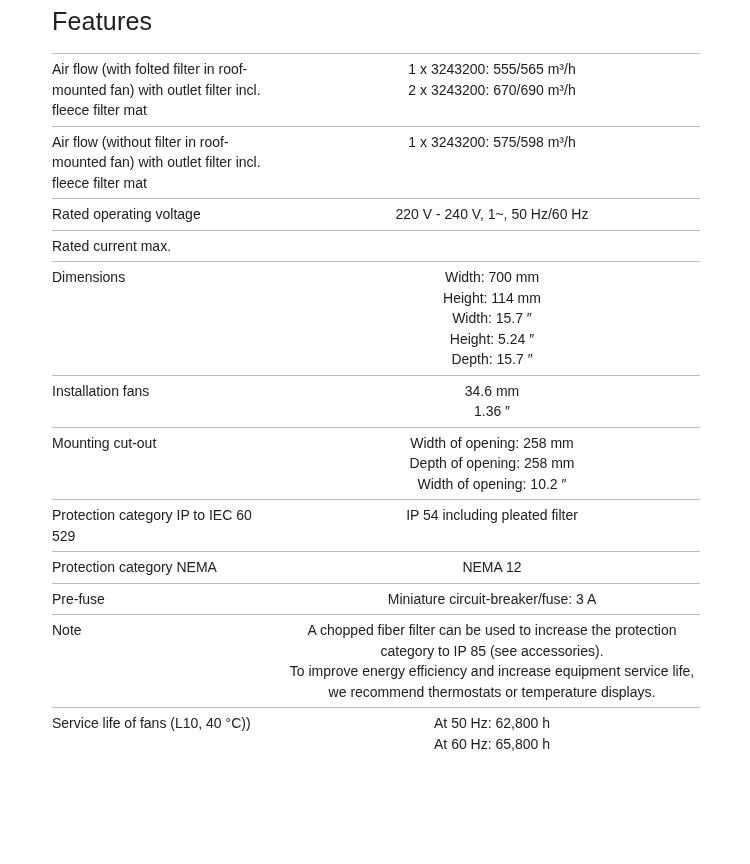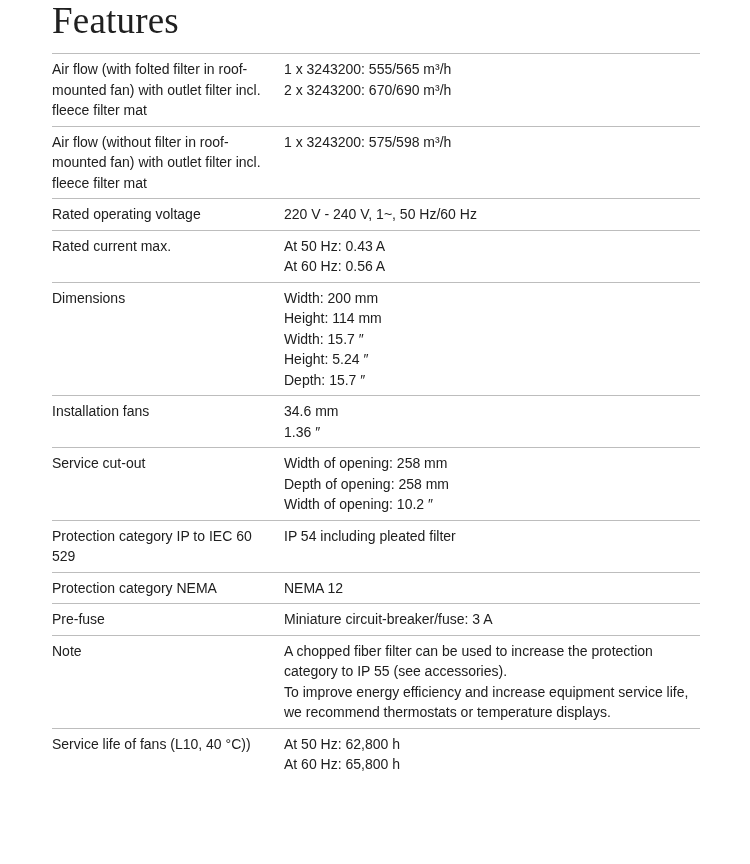--- a/index.html
+++ b/index.html
@@ -18,28 +18,27 @@
     overflow: hidden;
     background: var(--bg-color);
     color: var(--text-color);
     font-family: "Liberation Sans", "DejaVu Sans", sans-serif;
   }
   .page {
     padding: 5px 50px 0 52px;
     width: 750px;
   }
   .page-title {
-    font-size: 37px;
+    font-size: 25px;
     font-weight: 400;
     line-height: 32px;
     margin: 0;
     padding: 0;
     color: var(--text-color);
     letter-spacing: 0.2px;
-    font-family: Liberation Serif, serif;
   }
   .features-table {
     margin-top: 16px;
     width: 648px;
   }
   .feature-row {
     display: flex;
     align-items: flex-start;
     border-top: 1px solid var(--divider-color);
     padding: 5px 0;
@@ -47,20 +46,21 @@
     line-height: 20.5px;
   }
   .feature-label {
     width: 232px;
     flex: 0 0 232px;
     padding-right: 12px;
   }
   .feature-values {
     flex: 1 1 auto;
     min-width: 0;
+    text-align: center;
   }
   .feature-value-line {
     white-space: normal;
   }
 </style>
 </head>
 <body>
 
 <div class="page">
   <h1 class="page-title">Features</h1>
@@ -83,47 +83,43 @@
   <div class="feature-row">
     <div class="feature-label">Rated operating voltage</div>
     <div class="feature-values">
           <div class="feature-value-line">220 V - 240 V, 1~, 50 Hz/60 Hz</div>
         </div>
   </div>
 
 
   <div class="feature-row">
     <div class="feature-label">Rated current max.</div>
-    <div class="feature-values">
-          <div class="feature-value-line">At 50 Hz: 0.43 A</div>
-          <div class="feature-value-line">At 60 Hz: 0.56 A</div>
-        </div>
   </div>
 
   <div class="feature-row">
     <div class="feature-label">Dimensions</div>
     <div class="feature-values">
-          <div class="feature-value-line">Width: 200 mm</div>
+          <div class="feature-value-line">Width: 700 mm</div>
           <div class="feature-value-line">Height: 114 mm</div>
           <div class="feature-value-line">Width: 15.7 ″</div>
           <div class="feature-value-line">Height: 5.24 ″</div>
           <div class="feature-value-line">Depth: 15.7 ″</div>
         </div>
   </div>
 
   <div class="feature-row">
     <div class="feature-label">Installation fans</div>
     <div class="feature-values">
           <div class="feature-value-line">34.6 mm</div>
           <div class="feature-value-line">1.36 ″</div>
         </div>
   </div>
 
   <div class="feature-row">
-    <div class="feature-label">Service cut-out</div>
+    <div class="feature-label">Mounting cut-out</div>
     <div class="feature-values">
           <div class="feature-value-line">Width of opening: 258 mm</div>
           <div class="feature-value-line">Depth of opening: 258 mm</div>
           <div class="feature-value-line">Width of opening: 10.2 ″</div>
         </div>
   </div>
 
   <div class="feature-row">
     <div class="feature-label">Protection category IP to IEC 60 529</div>
     <div class="feature-values">
@@ -141,21 +137,21 @@
   <div class="feature-row">
     <div class="feature-label">Pre-fuse</div>
     <div class="feature-values">
           <div class="feature-value-line">Miniature circuit-breaker/fuse: 3 A</div>
         </div>
   </div>
 
   <div class="feature-row">
     <div class="feature-label">Note</div>
     <div class="feature-values">
-          <div class="feature-value-line">A chopped fiber filter can be used to increase the protection category to IP 55 (see accessories).</div>
+          <div class="feature-value-line">A chopped fiber filter can be used to increase the protection category to IP 85 (see accessories).</div>
           <div class="feature-value-line">To improve energy efficiency and increase equipment service life, we recommend thermostats or temperature displays.</div>
         </div>
   </div>
 
   <div class="feature-row">
     <div class="feature-label">Service life of fans (L10, 40 °C))</div>
     <div class="feature-values">
           <div class="feature-value-line">At 50 Hz: 62,800 h</div>
           <div class="feature-value-line">At 60 Hz: 65,800 h</div>
         </div>

